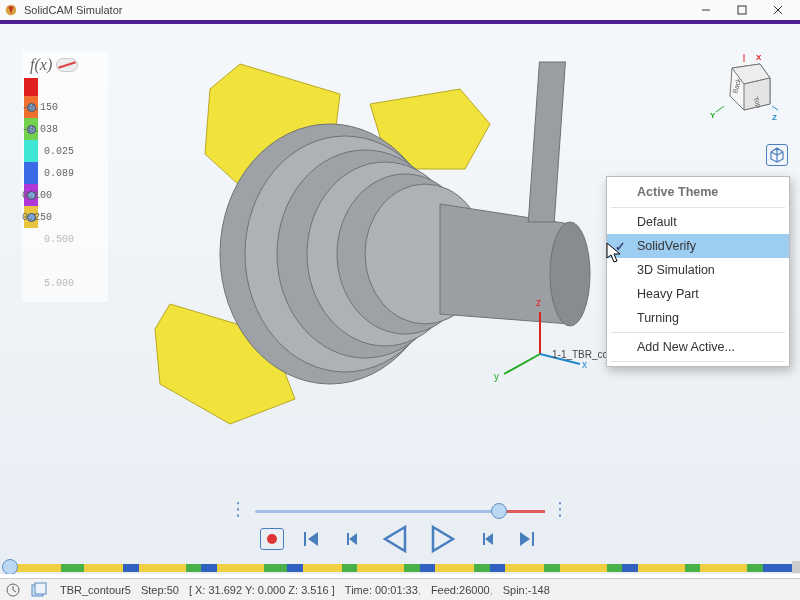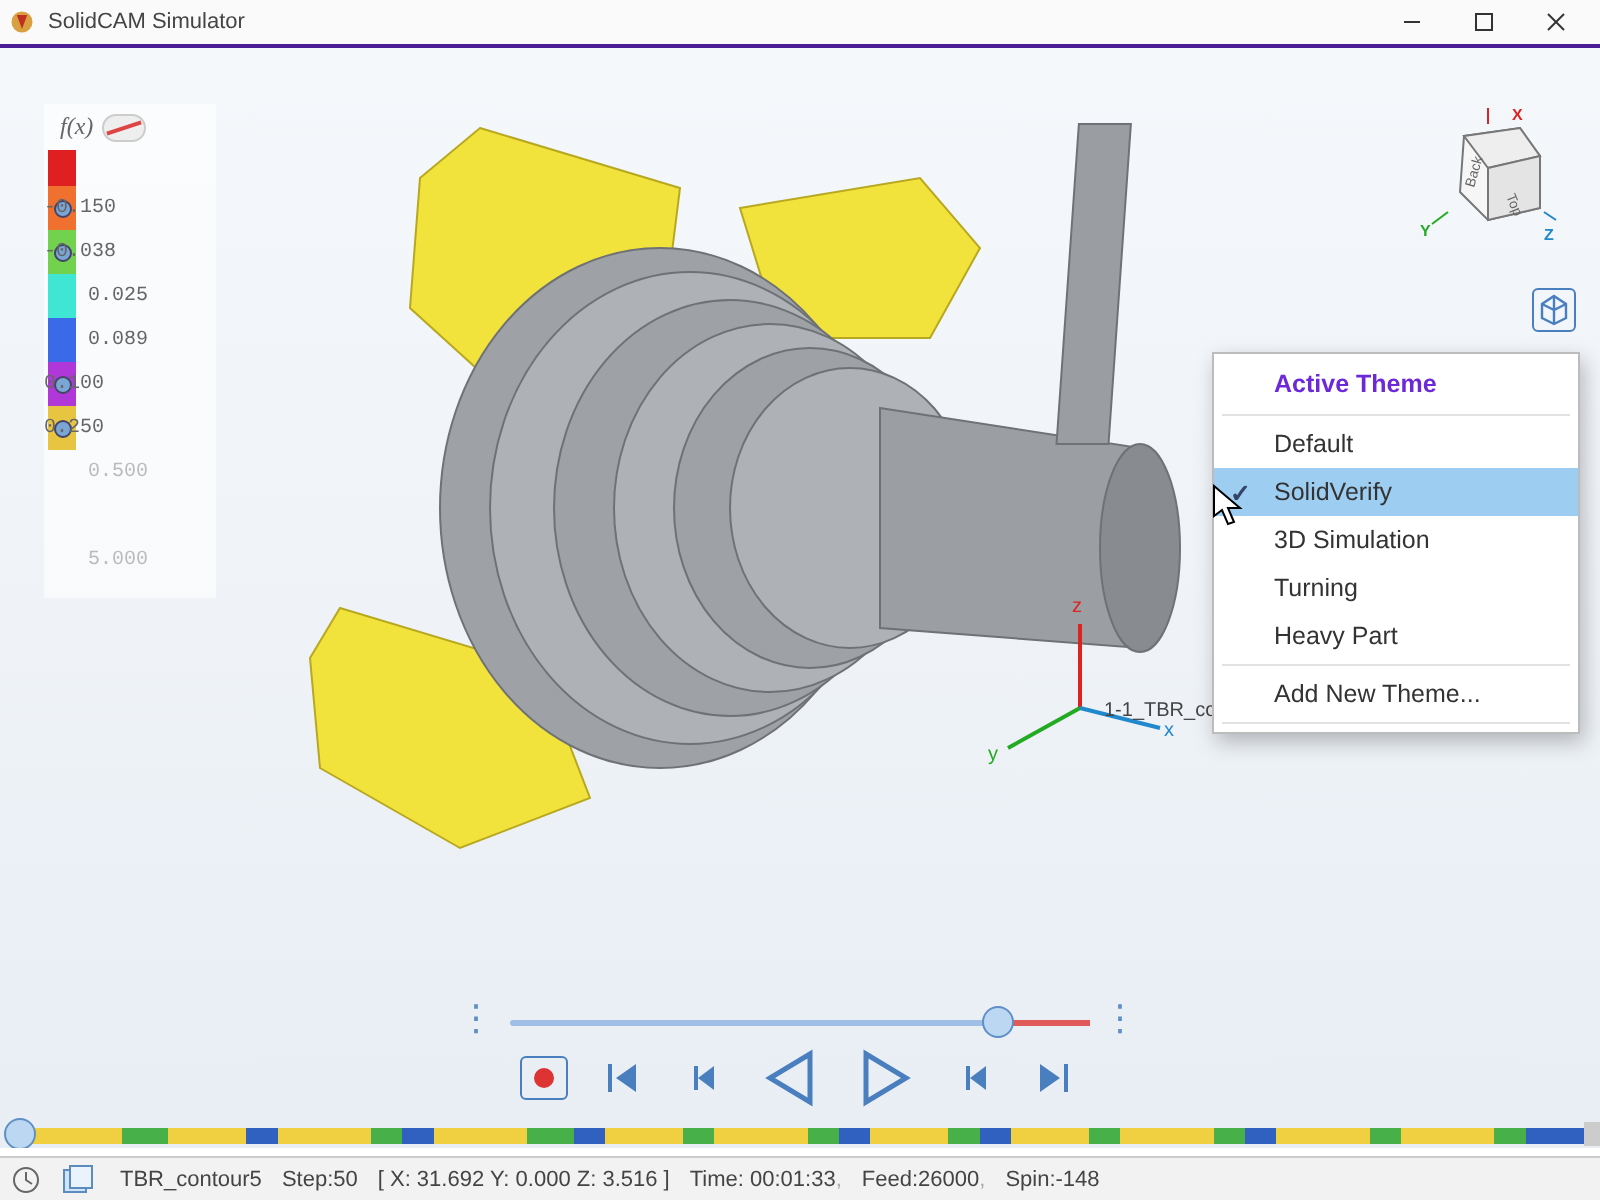--- a/index.html
+++ b/index.html
@@ -1,43 +1,43 @@
 <!DOCTYPE html>
 <html><head>
 <meta charset="utf-8">
 <style>
   * { box-sizing: border-box; }
   body { margin:0; font-family: "Segoe UI", Arial, sans-serif; font-size:12px; color:#333; background:#fff; overflow:hidden; }
 
   
-  .titlebar { height:24px; display:flex; align-items:center; padding:0 4px; border-bottom:2px solid #4c1d95; background:#fafafa; }
+  .titlebar { height:24px; display:flex; align-items:center; padding:0 4px; border-bottom:4px solid #4c1d95; background:#fafafa; }
   .titlebar .app-icon { width:14px; height:14px; margin-right:6px; }
   .titlebar .title { flex:1; font-size:11px; color:#444; }
   .titlebar .winbtn { width:36px; height:20px; display:flex; align-items:center; justify-content:center; }
   .titlebar .winbtn svg { display:block; }
 
   .viewport { position:absolute; top:24px; left:0; right:0; bottom:26px; background:linear-gradient(#f5f8fb 0%,#e9eef4 100%); overflow:hidden; }
 
   
   .legend { position:absolute; top:28px; left:22px; width:86px; background:rgba(255,255,255,0.6); padding:4px 2px 8px; font-size:10px; color:#666; }
   .legend-top { display:flex; align-items:center; gap:4px; margin-bottom:4px; padding-left:6px; }
-  .legend-top .fx { font-style:italic; font-family:serif; font-size:12px; }
+  .legend-top .fx { font-style:italic; font-family:serif; font-size:16px; }
   .legend-top .eye { width:22px; height:14px; background:#eee; border:1px solid #ccc; border-radius:7px; position:relative; }
   .legend-top .eye::after { content:""; position:absolute; width:18px; height:2px; background:#d44; top:5px; left:1px; transform:rotate(-18deg); }
   .legend-body { display:flex;font-family:Liberation Mono, monospace; }
   .legend-bar { width:14px; display:flex; flex-direction:column; }
   .legend-bar .lred  { height:18px; background:#e02020; }
   .legend-bar .seg  { height:22px; width:14px; }
   .legend-labels { flex:1; padding-left:6px; display:flex; flex-direction:column; }
   .legend-labels div { height:22px; display:flex; align-items:center; }
   .legend-labels .mrk { width:9px; height:9px; border-radius:50%; background:#7aa6d6; border:1px solid #446; margin-right:-14px; margin-left:-17px; }
 
   
   .ctxmenu { position:absolute; top:152px; right:10px; width:184px; background:#fff; border:1px solid #bcbcbc; box-shadow:2px 4px 10px rgba(0,0,0,0.25); padding:2px 0; font-size:12.5px; }
-  .ctxmenu .hdr { padding:6px 14px 6px 30px; color:#6d28d9; font-weight:600; }
+  .ctxmenu .hdr { padding:6px 14px 6px 30px; color:#737373; font-weight:600; }
   .ctxmenu .sep { height:1px; background:#e2e2e2; margin:2px 4px; }
   .ctxmenu .mi { padding:5px 28px 5px 30px; position:relative; cursor:default; }
   .ctxmenu .mi.sel { background:#9ecdf2; }
   .ctxmenu .mi .chk { position:absolute; left:8px; top:5px; color:#346; font-weight:bold; }
   .cursor { position:absolute; top:218px; right:176px; pointer-events:none; }
 
   
   .navcube { position:absolute; top:30px; right:20px; }
   .isoicon { position:absolute; top:120px; right:12px; width:22px; height:22px; border:1.5px solid #4a7fbf; border-radius:3px; }
 
@@ -212,24 +212,24 @@
         <path d="M10 3 L16 7 L16 14 L10 17 L4 14 L4 7 Z M10 3 L10 10 L16 7 M10 10 L4 7 M10 10 L10 17" fill="none" stroke="#4a7fbf" stroke-width="1.2"></path>
       </svg>
   </div>
 
   <div class="ctxmenu">
     <div class="hdr">Active Theme</div>
     <div class="sep"></div>
     <div class="mi"><span>Default</span></div>
     <div class="mi sel"><span class="chk">✓</span><span>SolidVerify</span></div>
     <div class="mi"><span>3D Simulation</span></div>
+    <div class="mi"><span>Heavy Part</span></div>
     <div class="mi"><span>Turning</span></div>
-    <div class="mi"><span>Heavy Part</span></div>
     <div class="sep"></div>
-    <div class="mi"><span>Add New Theme...</span></div>
+    <div class="mi"><span>Add New Active...</span></div>
     <div class="sep"></div>
   </div>
   <svg class="cursor" width="18" height="22">
       <path d="M1 1 L1 16 L5 13 L8 20 L11 19 L8 12 L14 12 Z" fill="#fff" stroke="#000" stroke-width="1"></path>
     </svg>
 
   <div class="playback">
     <div class="slider">
       <span class="slider-dots l">⋮</span>
       <div class="track"></div>

